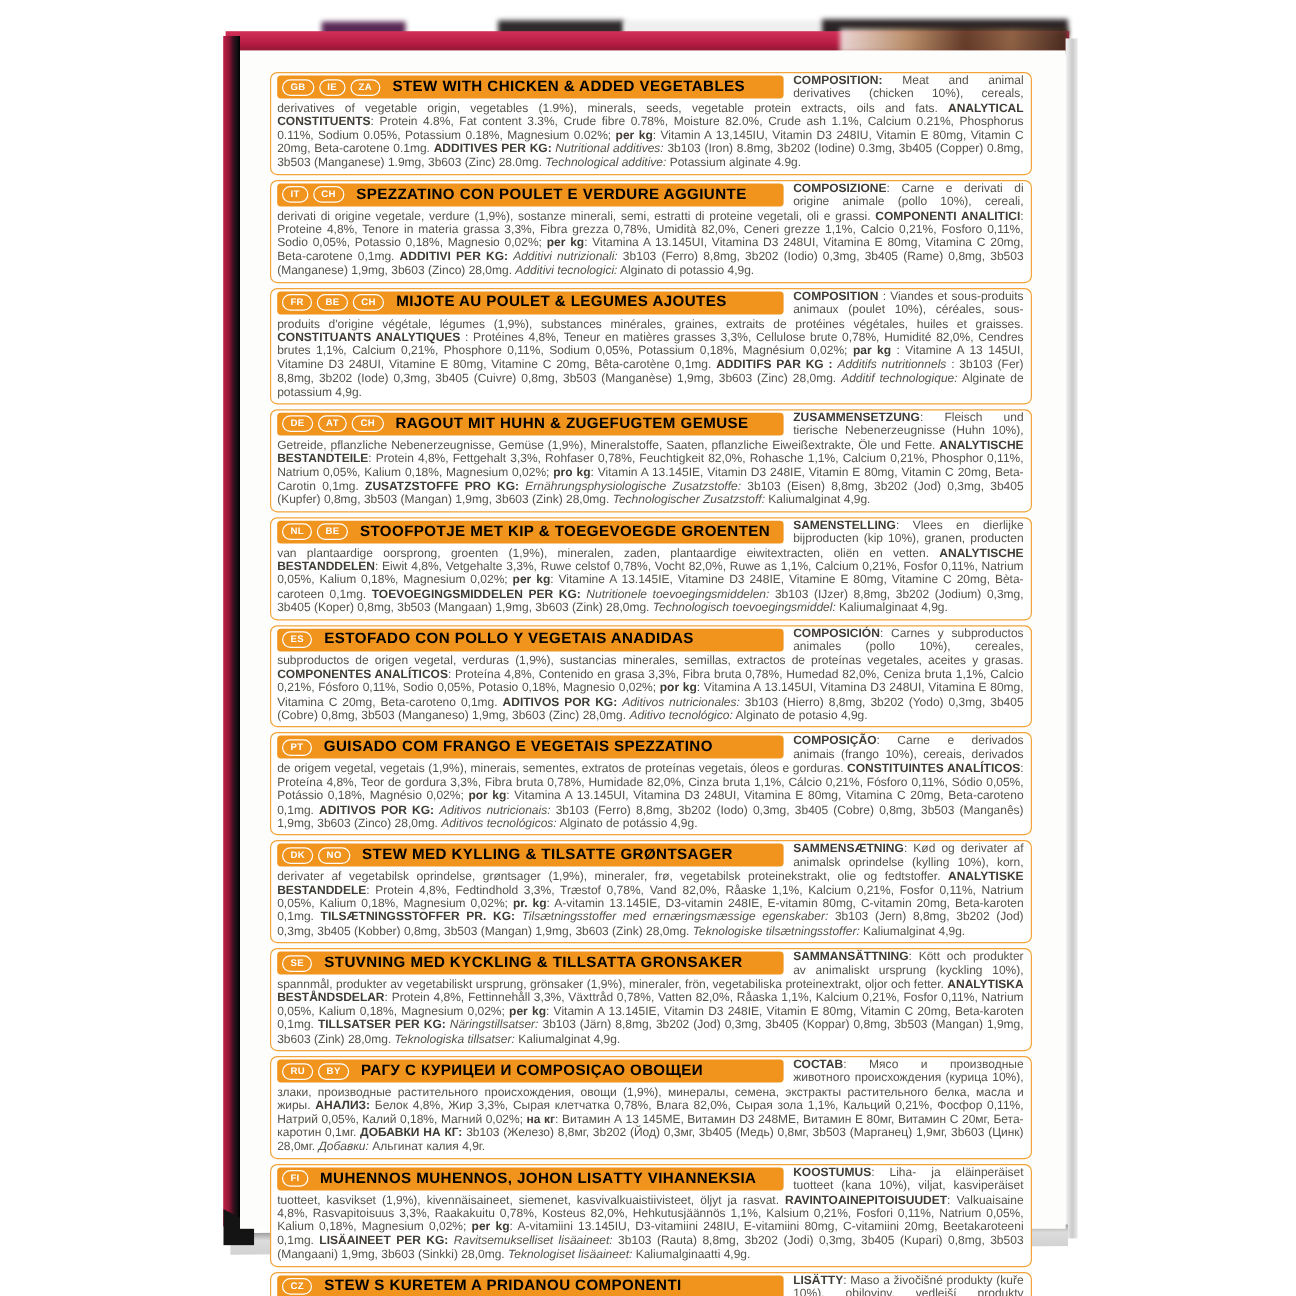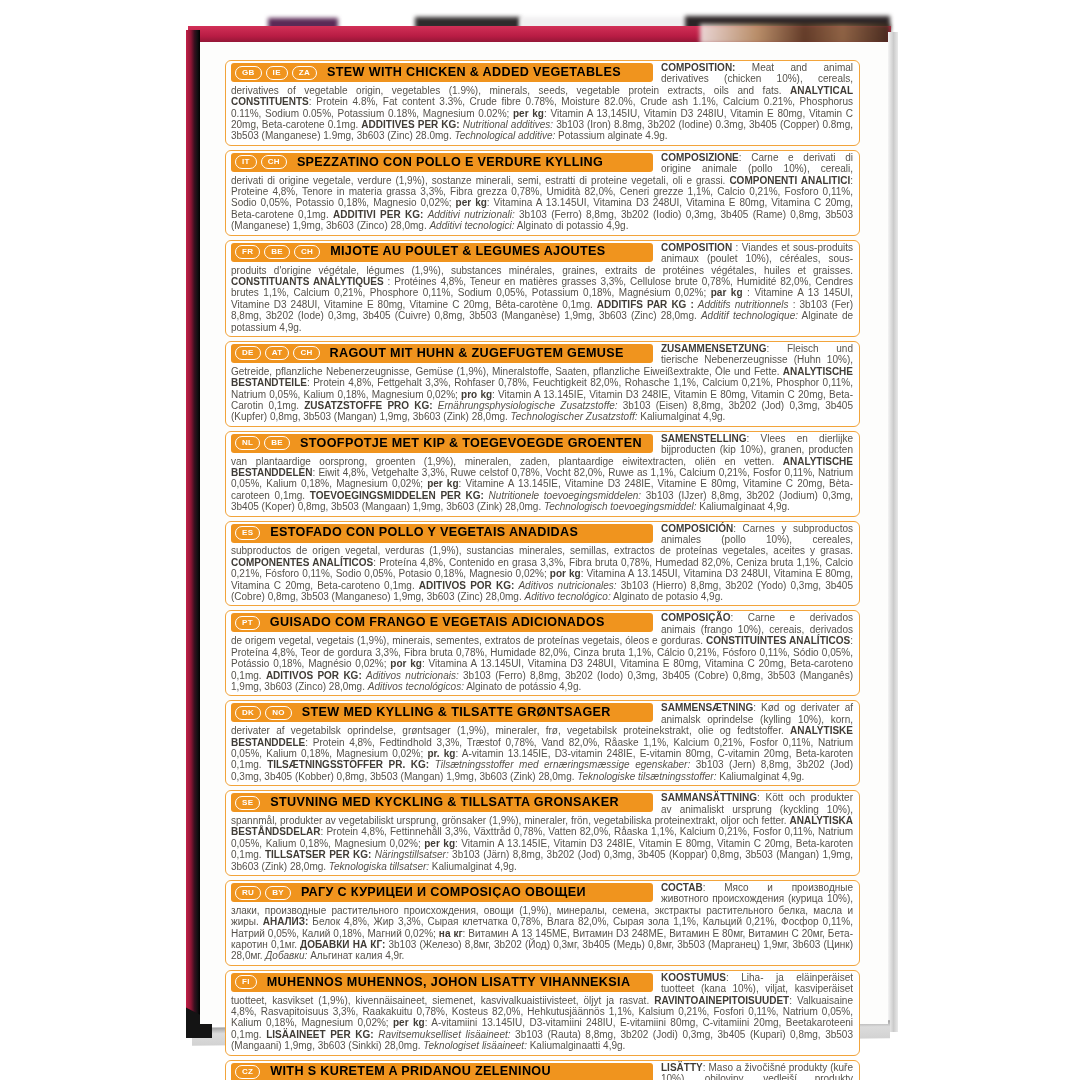--- a/index.html
+++ b/index.html
@@ -100,21 +100,21 @@
     </div>
   </div>
 
   <div class="section">
     <div class="section-body-wrap">
       <div class="bar">
         <span class="codes">
                 <span class="pill">IT</span>
                 <span class="pill">CH</span>
               </span>
-        <span class="title">SPEZZATINO CON POLLO E VERDURE KYLLING</span>
+        <span class="title">SPEZZATINO CON POULET E VERDURE AGGIUNTE</span>
       </div><span><b>COMPOSIZIONE</b><span>: Carne e derivati di origine animale (pollo 10%), cereali, derivati di origine vegetale, verdure (1,9%), sostanze minerali, semi, estratti di proteine vegetali, oli e grassi. </span><b>COMPONENTI ANALITICI</b><span>: Proteine 4,8%, Tenore in materia grassa 3,3%, Fibra grezza 0,78%, Umidità 82,0%, Ceneri grezze 1,1%, Calcio 0,21%, Fosforo 0,11%, Sodio 0,05%, Potassio 0,18%, Magnesio 0,02%; </span><b>per kg</b><span>: Vitamina A 13.145UI, Vitamina D3 248UI, Vitamina E 80mg, Vitamina C 20mg, Beta-carotene 0,1mg. </span><b>ADDITIVI PER KG:</b><span> </span><i>Additivi nutrizionali:</i><span> 3b103 (Ferro) 8,8mg, 3b202 (Iodio) 0,3mg, 3b405 (Rame) 0,8mg, 3b503 (Manganese) 1,9mg, 3b603 (Zinco) 28,0mg. </span><i>Additivi tecnologici:</i><span> Alginato di potassio 4,9g.</span></span>
     </div>
   </div>
 
   <div class="section">
     <div class="section-body-wrap">
       <div class="bar">
         <span class="codes">
                 <span class="pill">FR</span>
                 <span class="pill">BE</span>
@@ -160,21 +160,21 @@
       </div><span><b>COMPOSICIÓN</b><span>: Carnes y subproductos animales (pollo 10%), cereales, subproductos de origen vegetal, verduras (1,9%), sustancias minerales, semillas, extractos de proteínas vegetales, aceites y grasas. </span><b>COMPONENTES ANALÍTICOS</b><span>: Proteína 4,8%, Contenido en grasa 3,3%, Fibra bruta 0,78%, Humedad 82,0%, Ceniza bruta 1,1%, Calcio 0,21%, Fósforo 0,11%, Sodio 0,05%, Potasio 0,18%, Magnesio 0,02%; </span><b>por kg</b><span>: Vitamina A 13.145UI, Vitamina D3 248UI, Vitamina E 80mg, Vitamina C 20mg, Beta-caroteno 0,1mg. </span><b>ADITIVOS POR KG:</b><span> </span><i>Aditivos nutricionales:</i><span> 3b103 (Hierro) 8,8mg, 3b202 (Yodo) 0,3mg, 3b405 (Cobre) 0,8mg, 3b503 (Manganeso) 1,9mg, 3b603 (Zinc) 28,0mg. </span><i>Aditivo tecnológico:</i><span> Alginato de potasio 4,9g.</span></span>
     </div>
   </div>
 
   <div class="section">
     <div class="section-body-wrap">
       <div class="bar">
         <span class="codes">
                 <span class="pill">PT</span>
               </span>
-        <span class="title">GUISADO COM FRANGO E VEGETAIS ADICIONADOS</span>
+        <span class="title">GUISADO COM FRANGO E VEGETAIS SPEZZATINO</span>
       </div><span><b>COMPOSIÇÃO</b><span>: Carne e derivados animais (frango 10%), cereais, derivados de origem vegetal, vegetais (1,9%), minerais, sementes, extratos de proteínas vegetais, óleos e gorduras. </span><b>CONSTITUINTES ANALÍTICOS</b><span>: Proteína 4,8%, Teor de gordura 3,3%, Fibra bruta 0,78%, Humidade 82,0%, Cinza bruta 1,1%, Cálcio 0,21%, Fósforo 0,11%, Sódio 0,05%, Potássio 0,18%, Magnésio 0,02%; </span><b>por kg</b><span>: Vitamina A 13.145UI, Vitamina D3 248UI, Vitamina E 80mg, Vitamina C 20mg, Beta-caroteno 0,1mg. </span><b>ADITIVOS POR KG:</b><span> </span><i>Aditivos nutricionais:</i><span> 3b103 (Ferro) 8,8mg, 3b202 (Iodo) 0,3mg, 3b405 (Cobre) 0,8mg, 3b503 (Manganês) 1,9mg, 3b603 (Zinco) 28,0mg. </span><i>Aditivos tecnológicos:</i><span> Alginato de potássio 4,9g.</span></span>
     </div>
   </div>
 
   <div class="section">
     <div class="section-body-wrap">
       <div class="bar">
         <span class="codes">
                 <span class="pill">DK</span>
                 <span class="pill">NO</span>
@@ -217,19 +217,19 @@
       </div><span><b>KOOSTUMUS</b><span>: Liha- ja eläinperäiset tuotteet (kana 10%), viljat, kasviperäiset tuotteet, kasvikset (1,9%), kivennäisaineet, siemenet, kasvivalkuaistiivisteet, öljyt ja rasvat. </span><b>RAVINTOAINEPITOISUUDET</b><span>: Valkuaisaine 4,8%, Rasvapitoisuus 3,3%, Raakakuitu 0,78%, Kosteus 82,0%, Hehkutusjäännös 1,1%, Kalsium 0,21%, Fosfori 0,11%, Natrium 0,05%, Kalium 0,18%, Magnesium 0,02%; </span><b>per kg</b><span>: A-vitamiini 13.145IU, D3-vitamiini 248IU, E-vitamiini 80mg, C-vitamiini 20mg, Beetakaroteeni 0,1mg. </span><b>LISÄAINEET PER KG:</b><span> </span><i>Ravitsemukselliset lisäaineet:</i><span> 3b103 (Rauta) 8,8mg, 3b202 (Jodi) 0,3mg, 3b405 (Kupari) 0,8mg, 3b503 (Mangaani) 1,9mg, 3b603 (Sinkki) 28,0mg. </span><i>Teknologiset lisäaineet:</i><span> Kaliumalginaatti 4,9g.</span></span>
     </div>
   </div>
 
   <div class="section">
     <div class="section-body-wrap">
       <div class="bar">
         <span class="codes">
                 <span class="pill">CZ</span>
               </span>
-        <span class="title">WITH S KUŘETEM A PŘIDANOU ZELENINOU</span>
+        <span class="title">STEW S KUŘETEM A PŘIDANOU COMPONENTI</span>
       </div><span><b>LISÄTTY</b><span>: Maso a živočišné produkty (kuře 10%), obiloviny, vedlejší produkty rostlinného původu, zelenina (1,9%), minerální látky, semena, rostlinné bílkovinné extrakty, oleje a tuky. </span></span>
     </div>
   </div>
 </div>
   </div>
 </div>
 
 </body></html>

